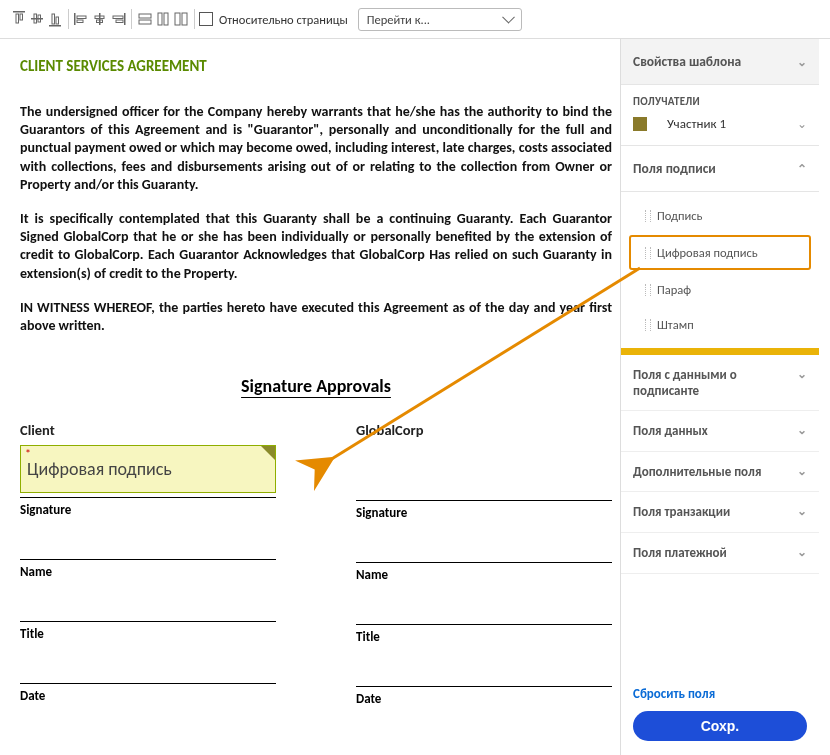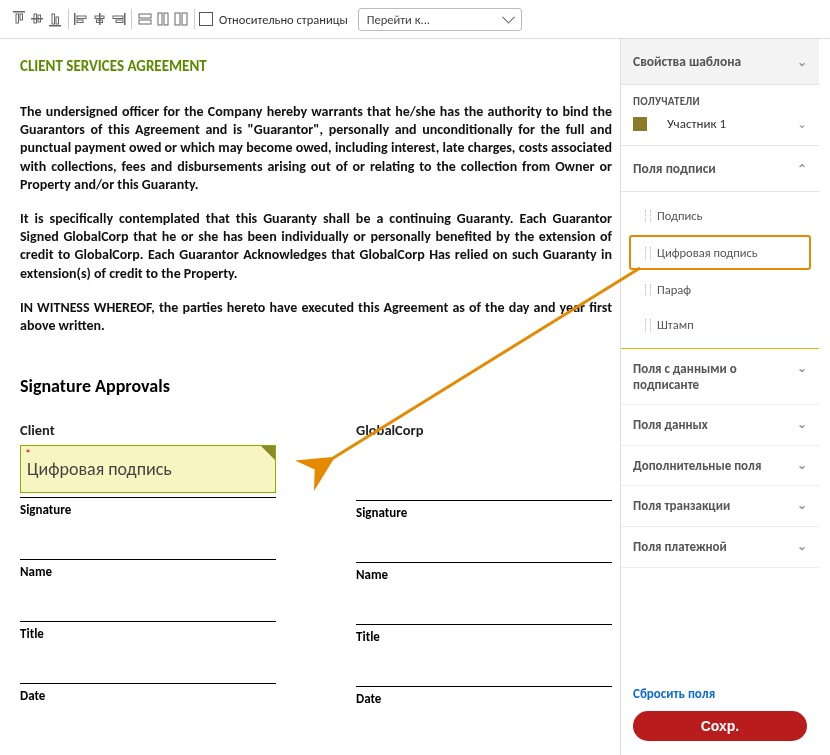--- a/index.html
+++ b/index.html
@@ -92,23 +92,25 @@
     font-size: 14px;
     font-weight: 600;
     line-height: 1.3;
     margin: 0 0 16px 0;
     text-align: justify;
     color: #111;
   }
   h2.sig-approvals {
     font-size: 18px;
     font-weight: 700;
+    text-decoration: underline;
     text-underline-offset: 5px;
     margin: 40px 0 24px 0;
     color: #000;
+    text-align: center;
   }
   .sig-cols {
     display: flex;
     gap: 80px;
   }
   .sig-col { width: 300px; }
   .sig-col h3 {
     font-size: 14.5px;
     font-weight: 700;
     margin: 0 0 6px 0;
@@ -177,21 +179,21 @@
     display: flex; align-items: center; justify-content: space-between;
     cursor: pointer;
   }
   .sb-recipient-row .left { display: flex; align-items: center; gap: 20px; }
   .sb-swatch {
     width: 14px; height: 14px; background: #8a7a2a;
   }
   .sb-recipient-name { font-size: 13px; color: #333; }
   .sb-field-list {
     list-style: none; margin: 0; padding: 6px 0;
-    border-bottom: 1px solid #eab308;
+    border-bottom: 7px solid #eab308;
   }
   .sb-field-list li {
     display: flex; align-items: center; gap: 6px;
     padding: 10px 14px 10px 24px;
     font-size: 12.5px; color: #555;
     cursor: grab;
   }
   .sb-field-list li .handle {
     width: 4px; height: 12px;
     border-left: 1px dotted #bbb;
@@ -219,21 +221,21 @@
     color: #0a6bd6;
     font-size: 13px;
     font-weight: 600;
     cursor: pointer;
     margin-bottom: 10px;
     display: inline-block;
   }
   .sb-save {
     display: block;
     width: 100%;
-    background: #b91c1c;
+    background: #1d4ed8;
     color: #fff;
     border: none;
     border-radius: 16px;
     padding: 7px 0;
     font-size: 14px;
     font-weight: 600;
     cursor: pointer;
   }
 
   

